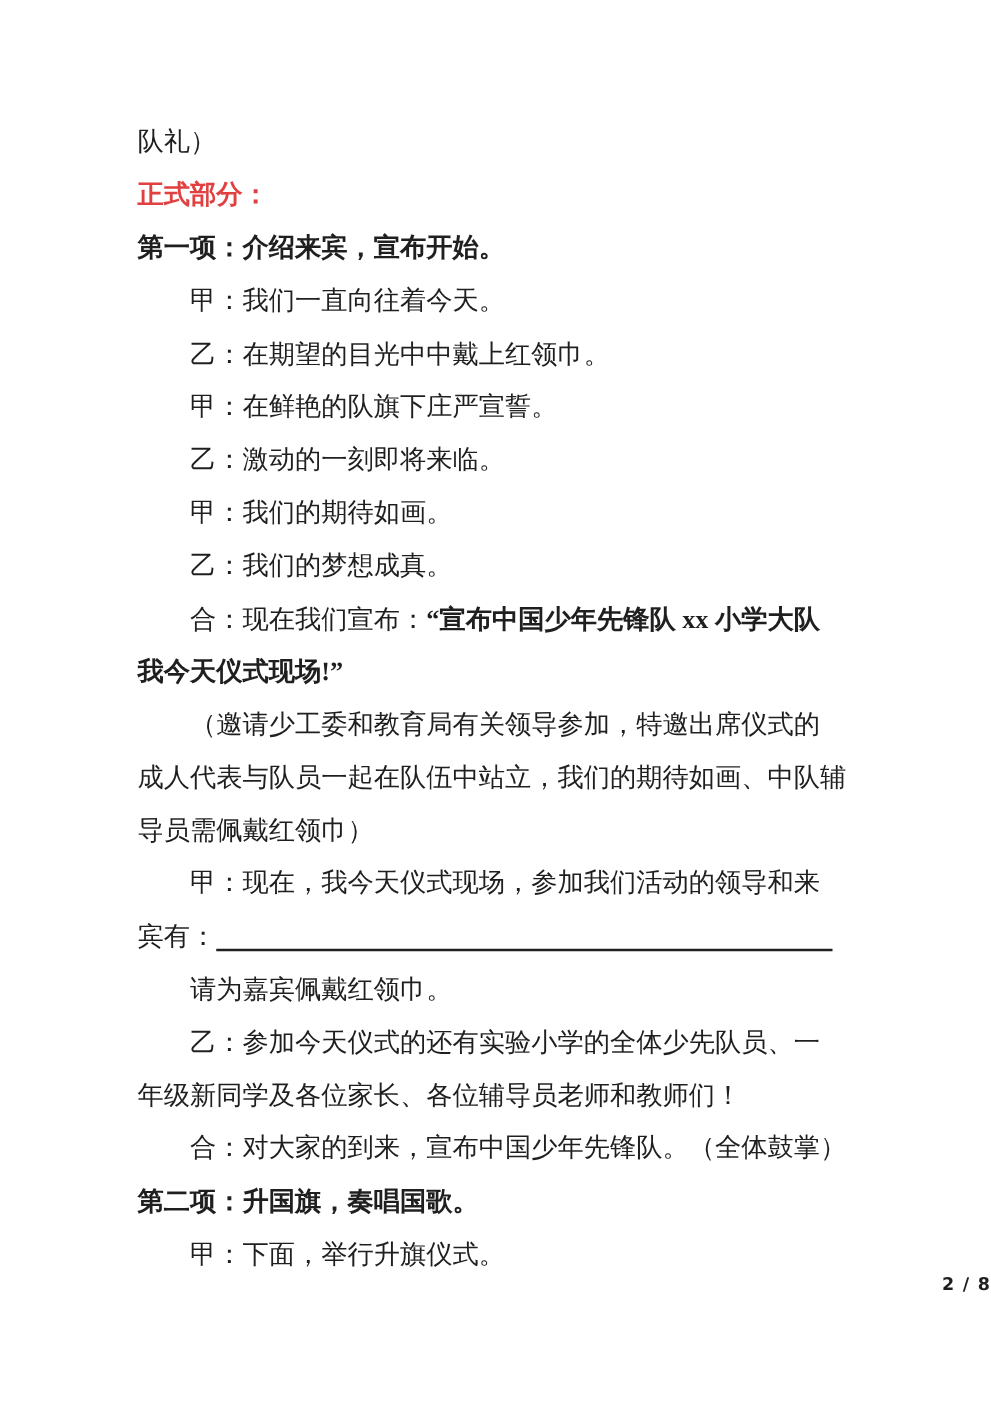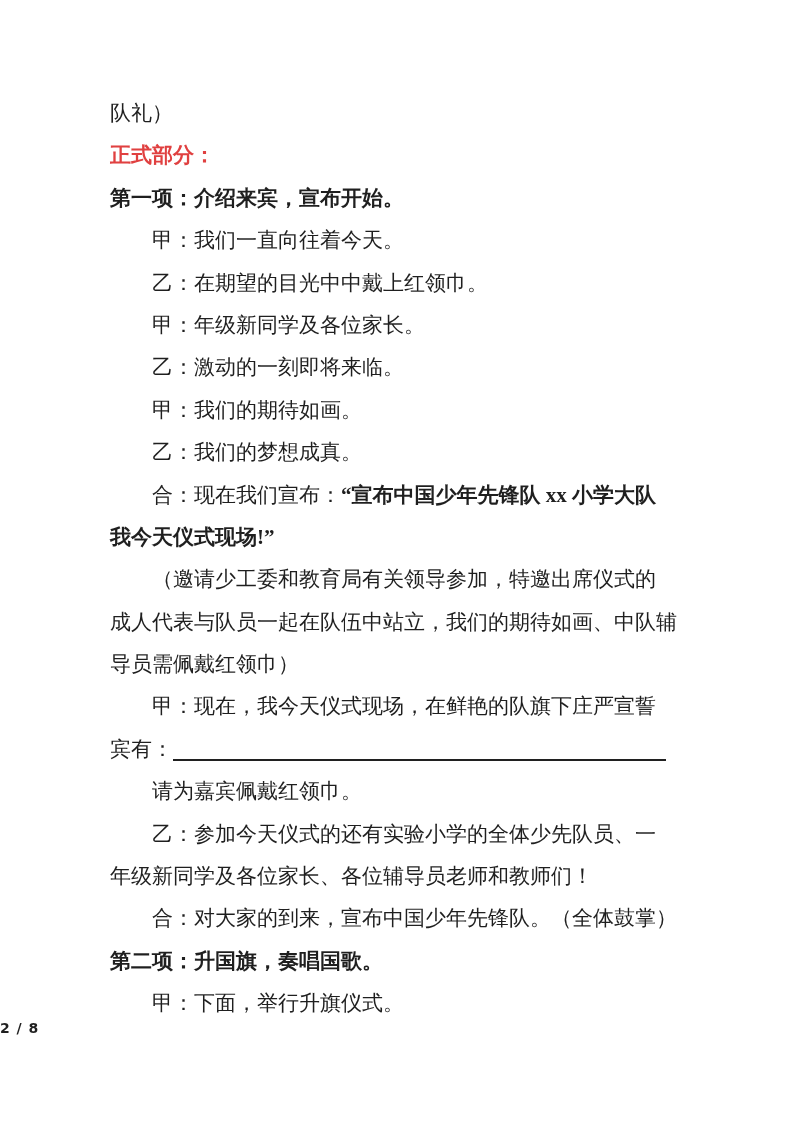--- a/index.html
+++ b/index.html
@@ -41,48 +41,48 @@
     height: 0;
     border-bottom: 2px solid #202020;
     margin-bottom: 9px;
     margin-right: 14px;
   }
   .footer {
     position: absolute;
     top: 1020px;
     left: 0;
     width: 100%;
-    text-align: left;
+    text-align: right;
     font-family: "DejaVu Sans", sans-serif;
     font-weight: bold;
     font-size: 14px;
     color: #1f1f1f;
     letter-spacing: 1px;
   }
 </style>
 </head>
 <body>
 
 <div class="page" style="color: rgb(31, 31, 31);">
   <div class="content" id="doc-lines">
       <div class="line"><span class="seg">队礼）</span></div>
       <div class="line center"><span class="seg bold red">正式部分：</span></div>
       <div class="line center"><span class="seg bold">第一项：介绍来宾，宣布开始。</span></div>
       <div class="line indent"><span class="seg">甲：我们一直向往着今天。</span></div>
       <div class="line indent"><span class="seg">乙：在期望的目光中中戴上红领巾。</span></div>
-      <div class="line indent"><span class="seg">甲：年级新同学及各位家长。</span></div>
+      <div class="line indent"><span class="seg">甲：在鲜艳的队旗下庄严宣誓。</span></div>
       <div class="line indent"><span class="seg">乙：激动的一刻即将来临。</span></div>
       <div class="line indent"><span class="seg">甲：我们的期待如画。</span></div>
       <div class="line indent"><span class="seg">乙：我们的梦想成真。</span></div>
       <div class="line indent"><span class="seg">合：现在我们宣布：</span><span class="seg bold">“宣布中国少年先锋队 xx 小学大队</span></div>
       <div class="line"><span class="seg bold">我今天仪式现场!”</span></div>
       <div class="line indent"><span class="seg">（邀请少工委和教育局有关领导参加，特邀出席仪式的</span></div>
       <div class="line"><span class="seg">成人代表与队员一起在队伍中站立，我们的期待如画、中队辅</span></div>
       <div class="line"><span class="seg">导员需佩戴红领巾）</span></div>
-      <div class="line indent"><span class="seg">甲：现在，我今天仪式现场，在鲜艳的队旗下庄严宣誓</span></div>
+      <div class="line indent"><span class="seg">甲：现在，我今天仪式现场，参加我们活动的领导和来</span></div>
       <div class="line flexline">
         <span class="seg">宾有：</span>
         <span class="u-fill"></span>
       </div>
       <div class="line indent"><span class="seg">请为嘉宾佩戴红领巾。</span></div>
       <div class="line indent"><span class="seg">乙：参加今天仪式的还有实验小学的全体少先队员、一</span></div>
       <div class="line"><span class="seg">年级新同学及各位家长、各位辅导员老师和教师们！</span></div>
       <div class="line indent"><span class="seg">合：对大家的到来，宣布中国少年先锋队。（全体鼓掌）</span></div>
       <div class="line center"><span class="seg bold">第二项：升国旗，奏唱国歌。</span></div>
       <div class="line indent"><span class="seg">甲：下面，举行升旗仪式。</span></div>

